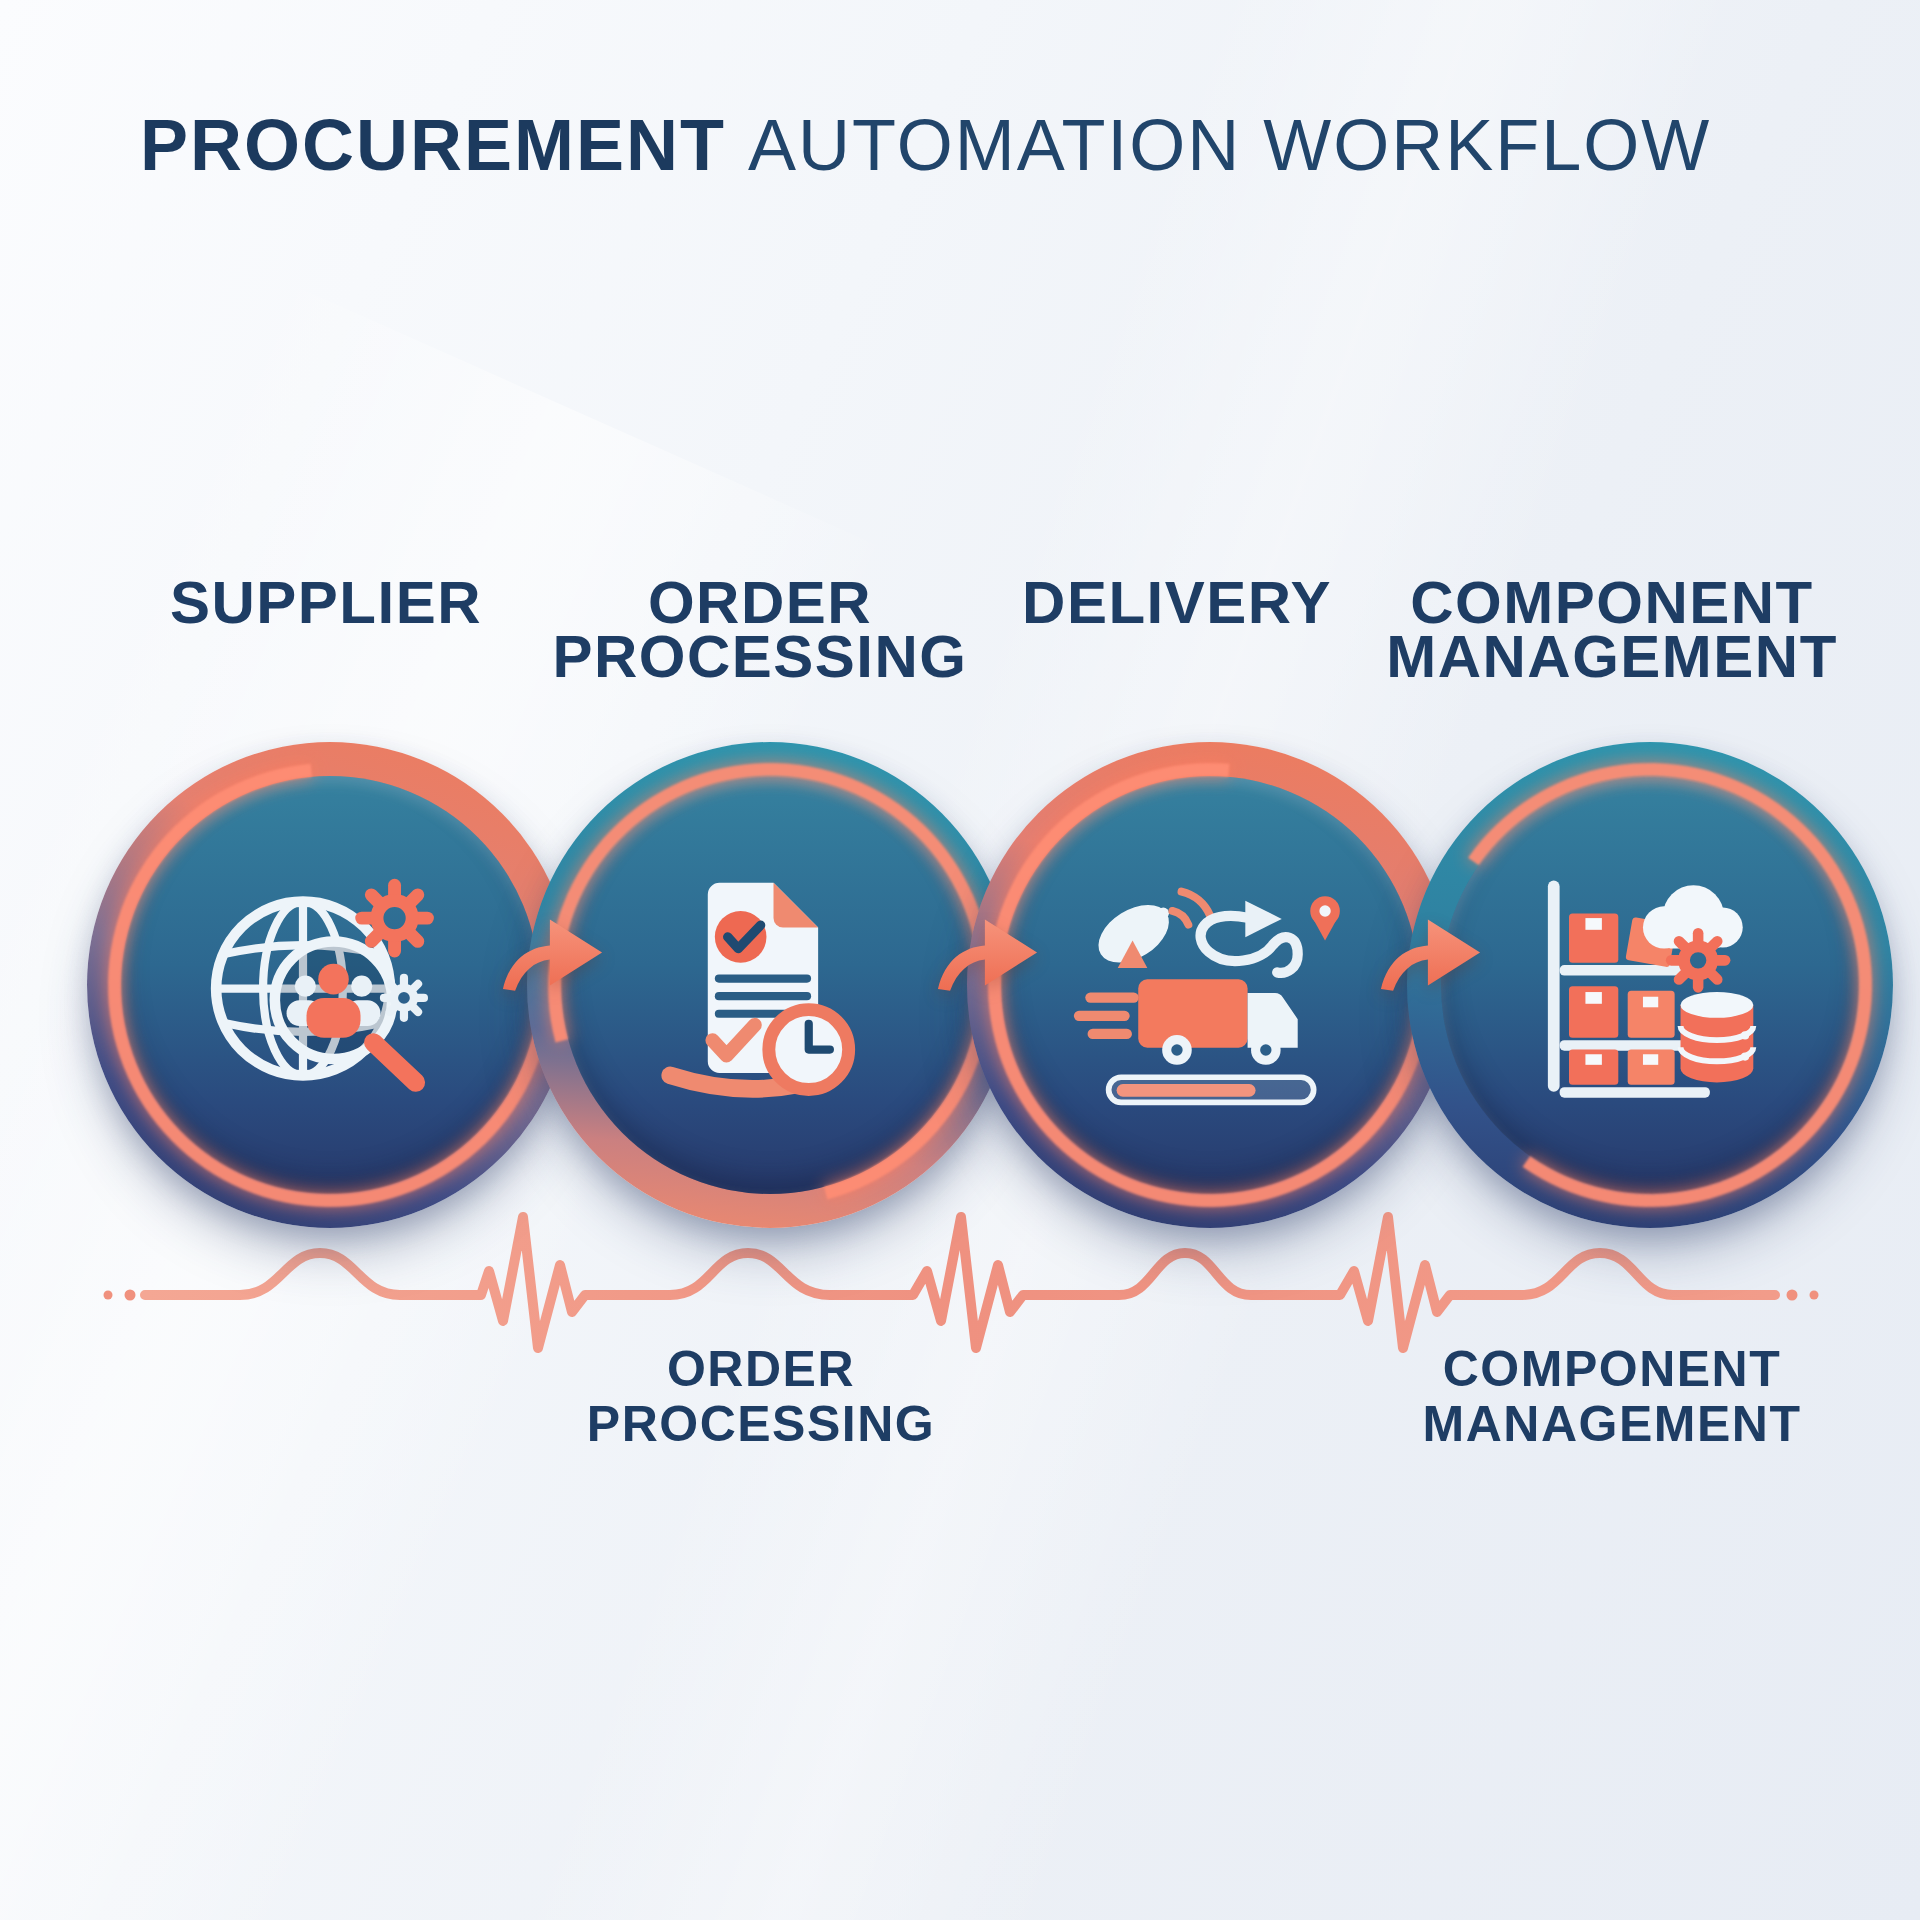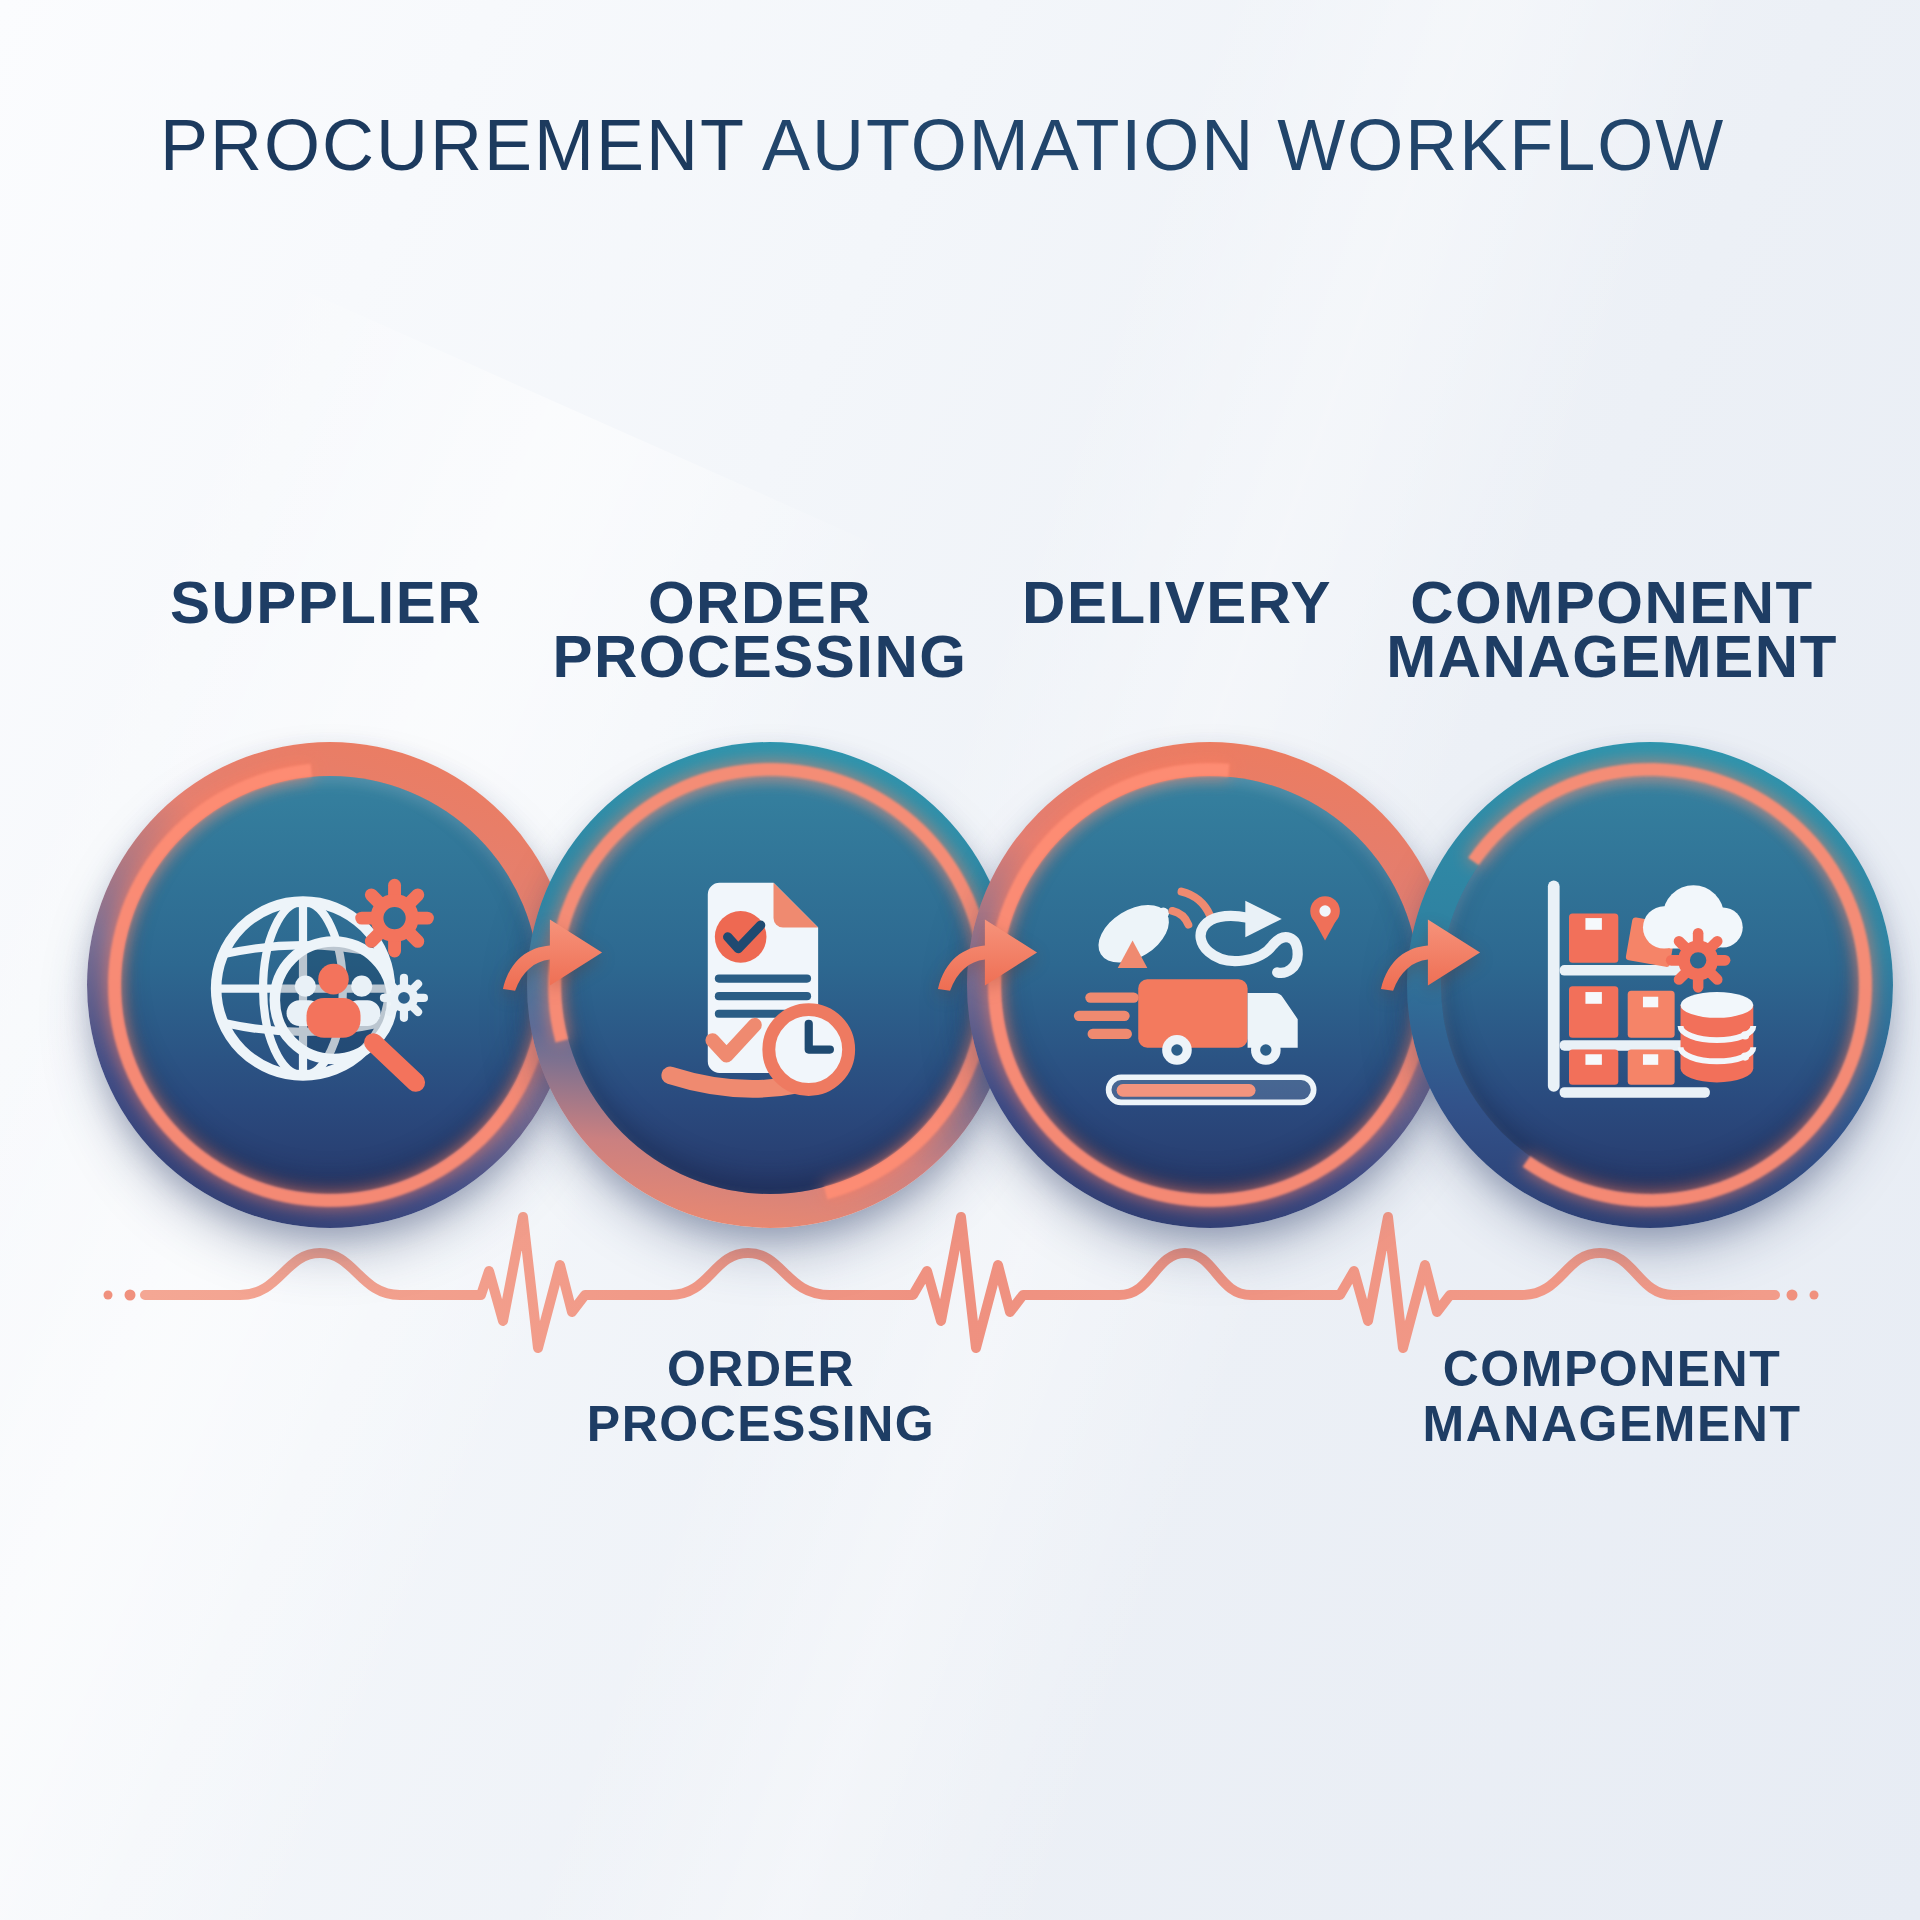--- a/index.html
+++ b/index.html
@@ -11,22 +11,22 @@
   .sheen{position:absolute;pointer-events:none;}
   .sheen1{left:-300px;top:300px;width:700px;height:2600px;
     background:linear-gradient(90deg,rgba(255,255,255,0),rgba(255,255,255,.55),rgba(255,255,255,0));
     transform:rotate(24deg);}
   .sheen2{left:900px;top:-400px;width:500px;height:2600px;
     background:linear-gradient(90deg,rgba(255,255,255,0),rgba(255,255,255,.35),rgba(255,255,255,0));
     transform:rotate(20deg);}
 
   .title{position:absolute;left:140px;top:104px;font-size:72px;letter-spacing:2px;
     color:#1c3a5e;white-space:nowrap;}
-  .title .t-bold{font-weight:400;margin-left:20px;}
-  .title .t-reg{font-weight:500;margin-left:16px;color:#21456b;}
+  .title .t-bold{font-weight:700;}
+  .title .t-reg{font-weight:500;margin-left:22px;color:#21456b;}
 
   .step-label{position:absolute;top:576px;width:520px;text-align:center;
     font-size:60px;font-weight:800;letter-spacing:1.5px;line-height:54px;color:#1e3d64;}
   .sl1{left:66px;}  .sl2{left:500px;} .sl3{left:917px;} .sl4{left:1352px;}
 
   .bottom-label{position:absolute;top:1342px;width:560px;text-align:center;
     font-size:50px;font-weight:800;letter-spacing:1.5px;line-height:55px;color:#1e3d64;z-index:6;}
   .bl1{left:481px;} .bl2{left:1332px;}
 
   .circle{position:absolute;top:742px;width:486px;height:486px;border-radius:50%;

